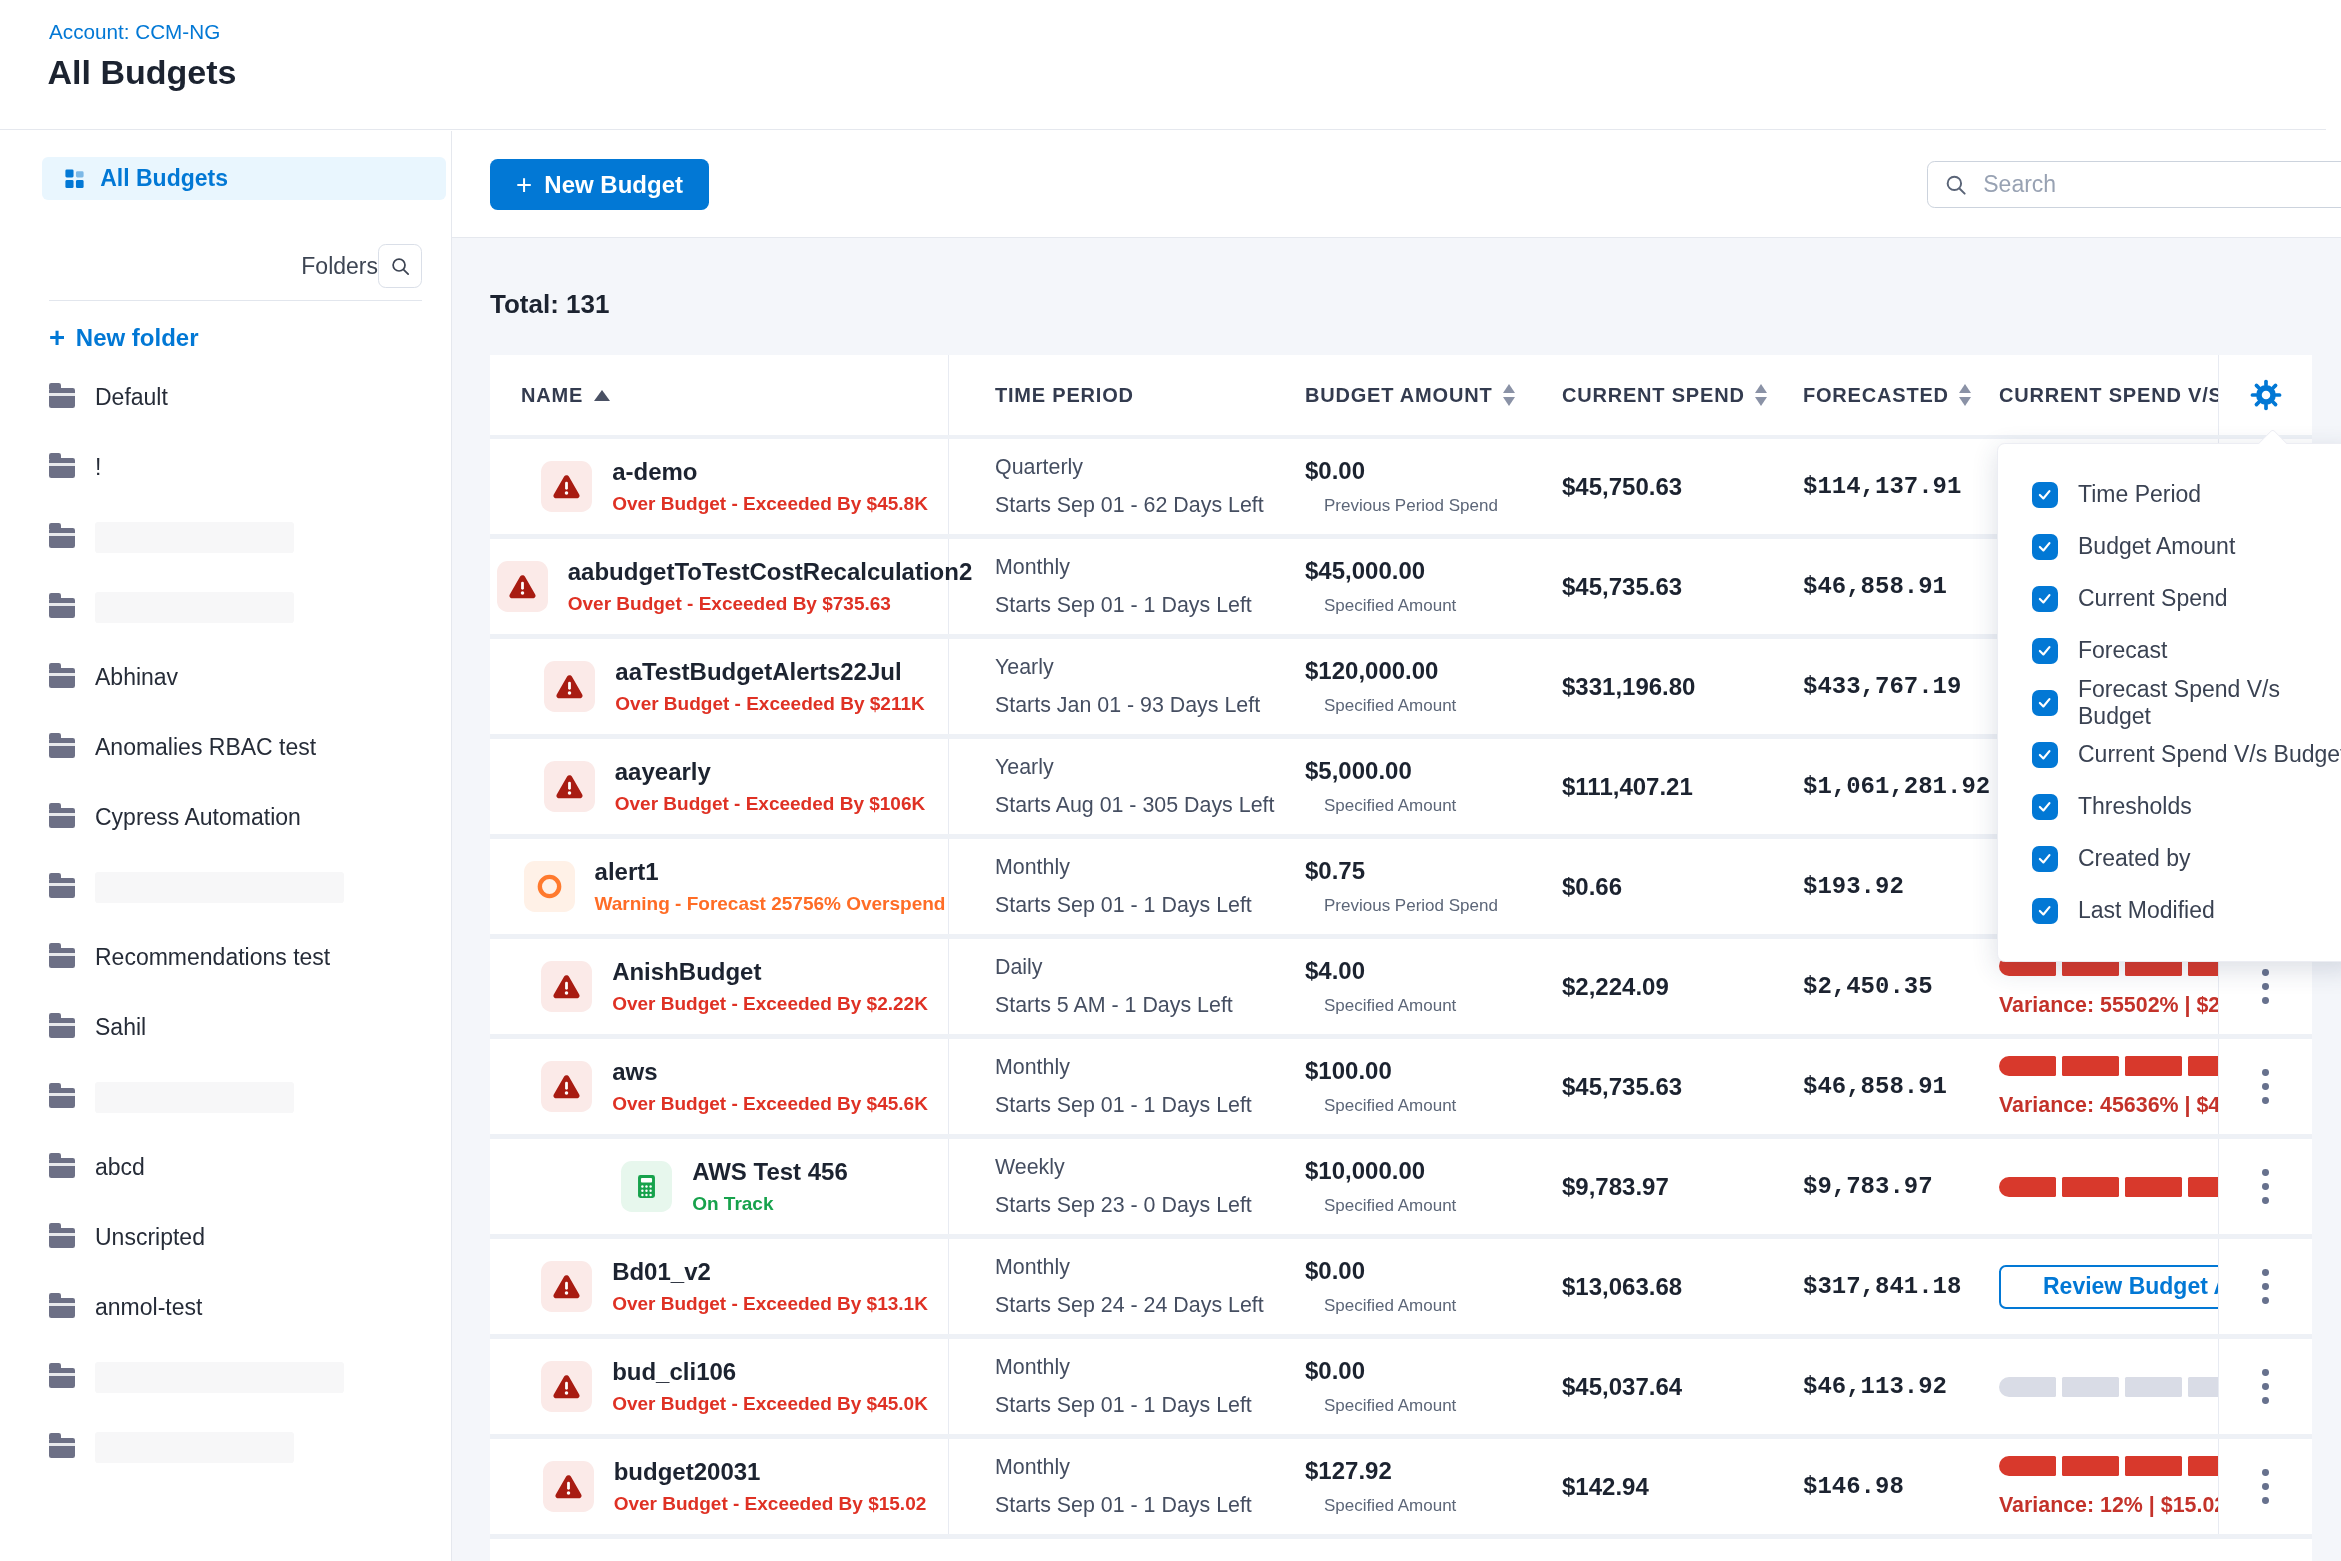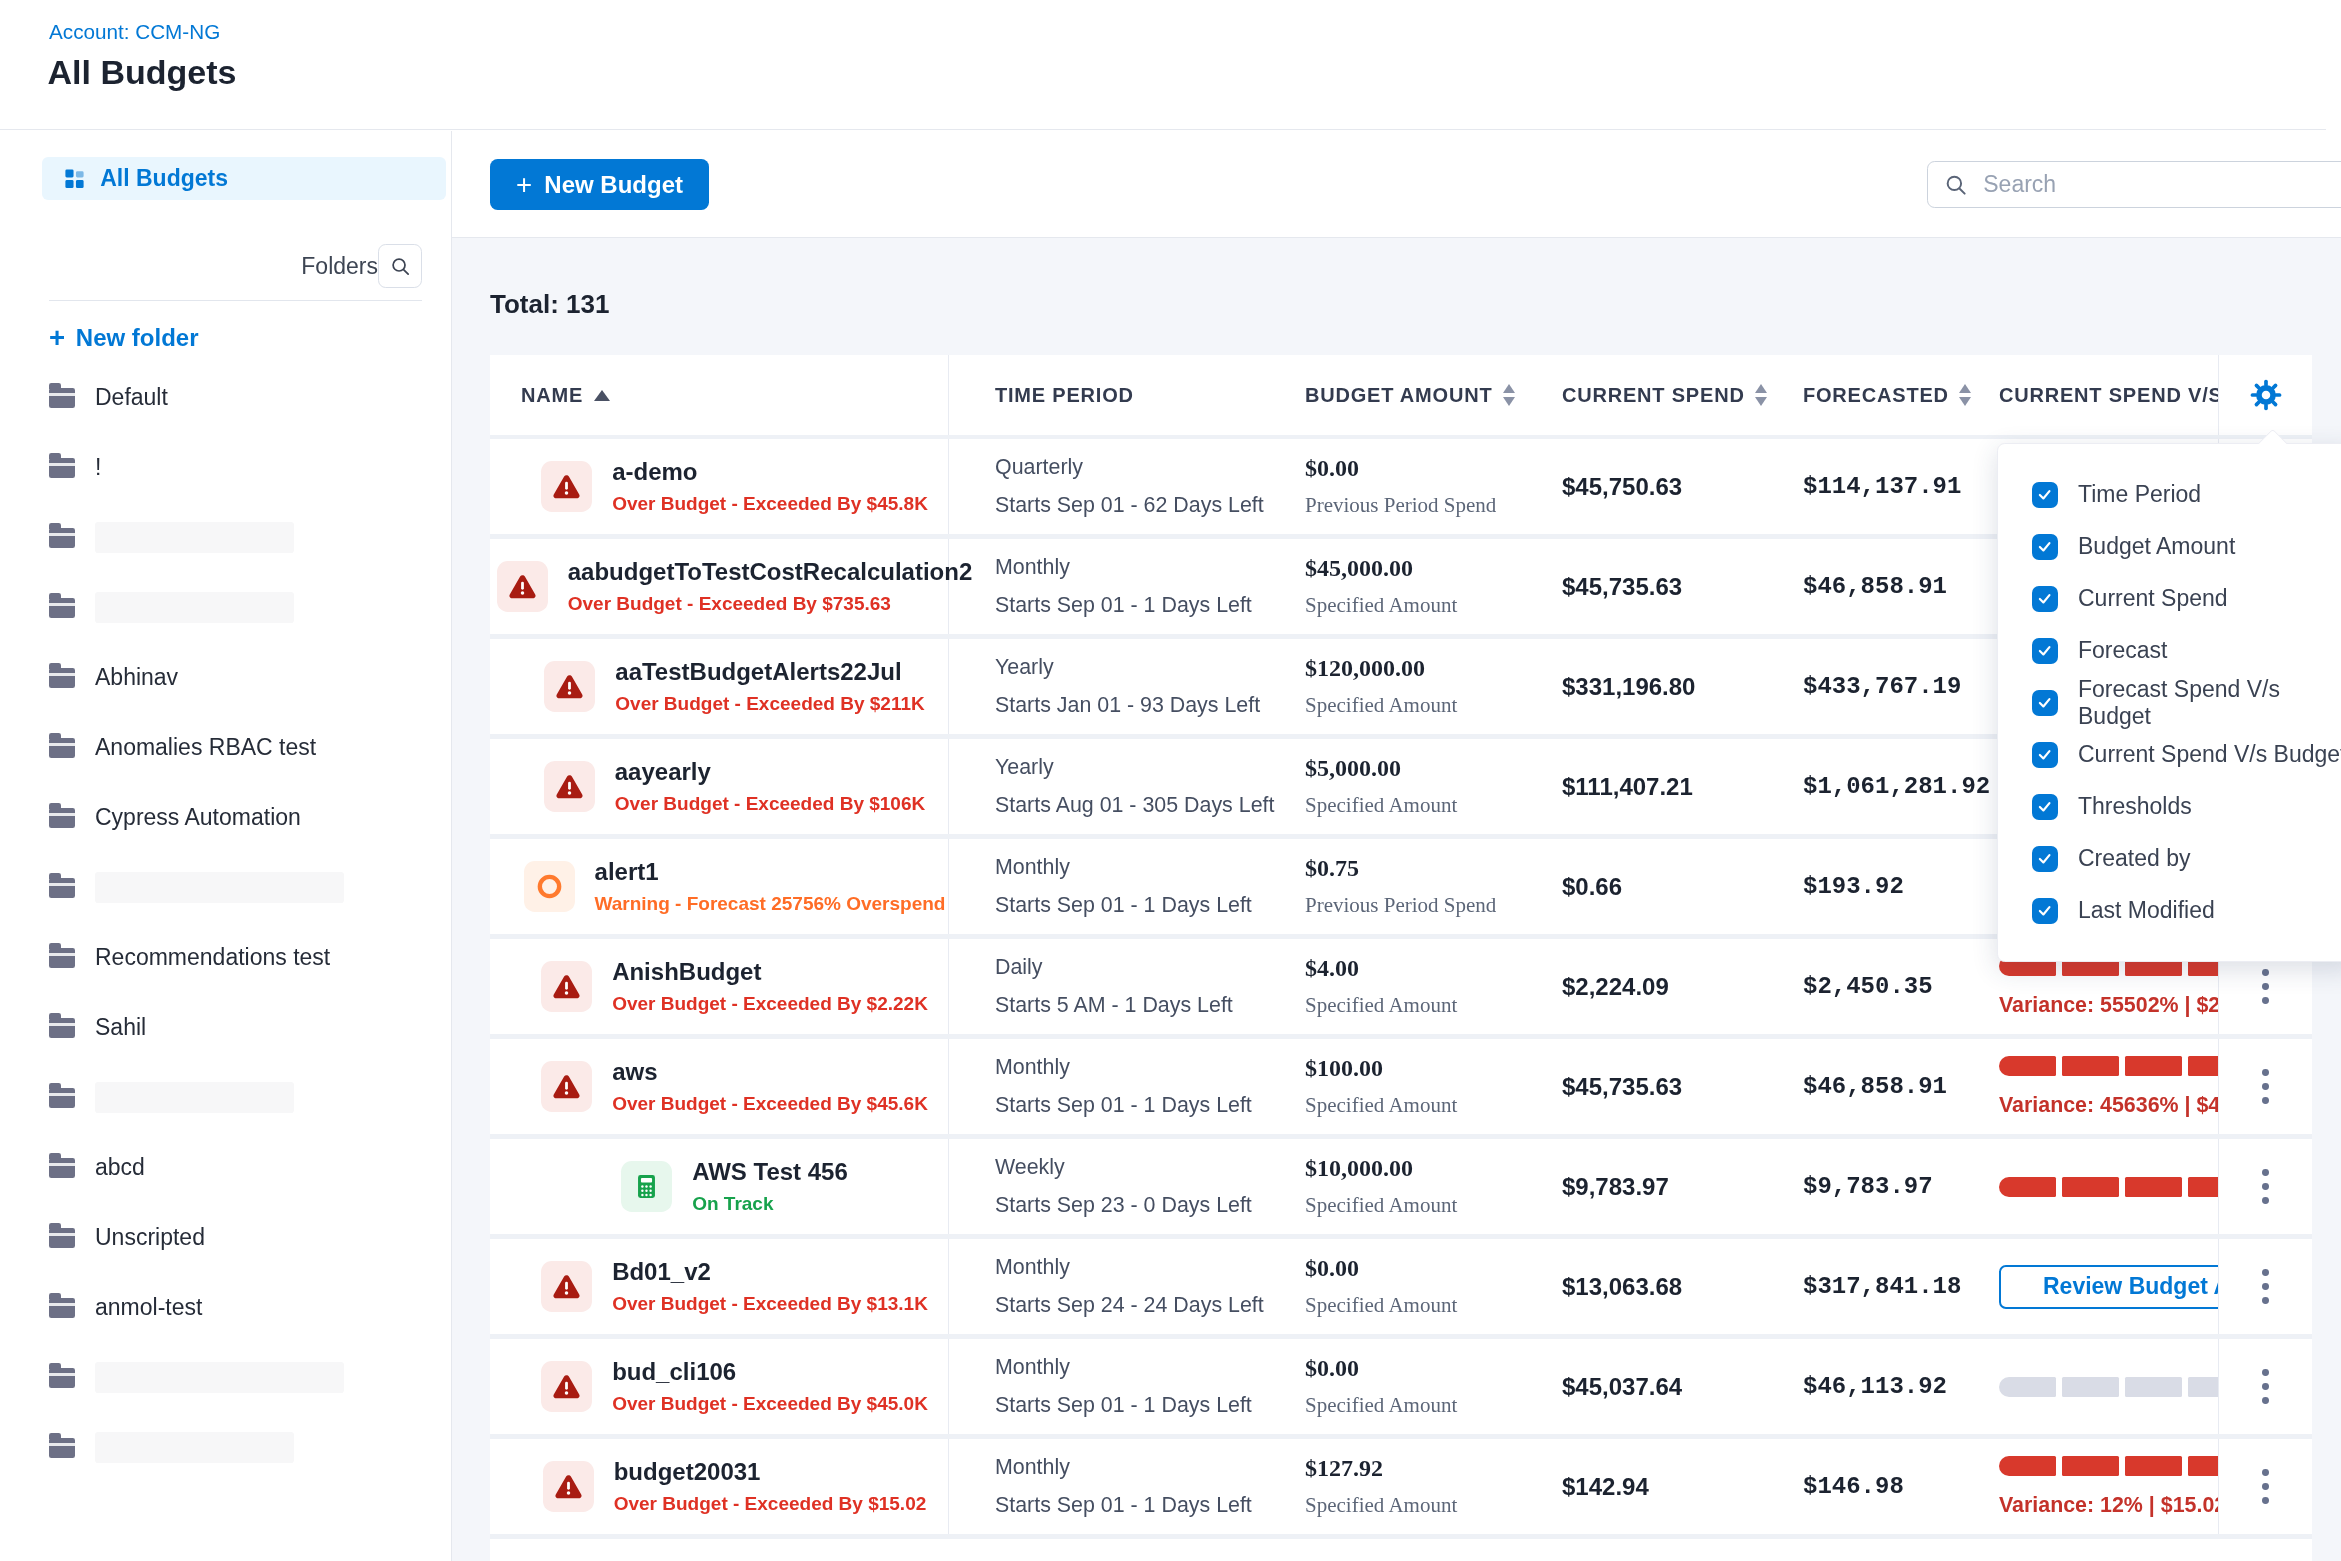--- a/index.html
+++ b/index.html
@@ -98,23 +98,23 @@
   .trow[data-status="warning"] .ic-warning{display:block;}
   .trow[data-status="ontrack"] .ic-ontrack{display:block;}
   .bname{font-size:24px;font-weight:bold;color:var(--text-dark);margin-bottom:7.7px;}
   .bstatus{font-size:19px;font-weight:600;}
   .trow[data-status="over"] .bstatus{color:var(--over-red);}
   .trow[data-status="warning"] .bstatus{color:var(--orange);}
   .trow[data-status="ontrack"] .bstatus{color:var(--green);}
   .c-time{width:337px;padding-left:46px;}
   .c-time div{font-size:21.4px;color:var(--text-gray);line-height:1.0;}
   .c-time .tp1{margin-bottom:17px;}
-  .c-budget{width:253px;padding-left:19px;font-family:Liberation Serif, serif;}
+  .c-budget{width:253px;padding-left:19px;}
   .money{font-size:24px;font-weight:bold;color:var(--text-dark);}
-  .msub{font-size:21px;color:var(--text-sub);margin-top:10.7px;}
+  .msub{font-size:17px;color:var(--text-sub);margin-top:10.7px;margin-left:19px;}
   .c-current{width:245px;padding-left:23px;}
   .c-forecast{width:184px;padding-left:19px;font-family:Liberation Mono, monospace;}
   .c-vs{width:250px;padding-left:31px;overflow:hidden;gap:0;}
   .bar{display:none;width:321px;flex:none;gap:6.1px;}
   .bar i{display:block;width:57px;height:20px;background:var(--bar-red);border-radius:1.5px;flex:none;}
   .bar i:first-child{border-radius:10px 1.5px 1.5px 10px;}
   .trow[data-vs^="bar"] .bar{display:flex;}
   .trow[data-vs="bar_gray"] .bar i{background:var(--bar-gray);}
   .variance{display:none;font-size:21.4px;font-weight:bold;color:var(--variance-red);white-space:nowrap;margin-top:17px;}
   .trow[data-vs="bar_red_text"] .variance{display:block;}

